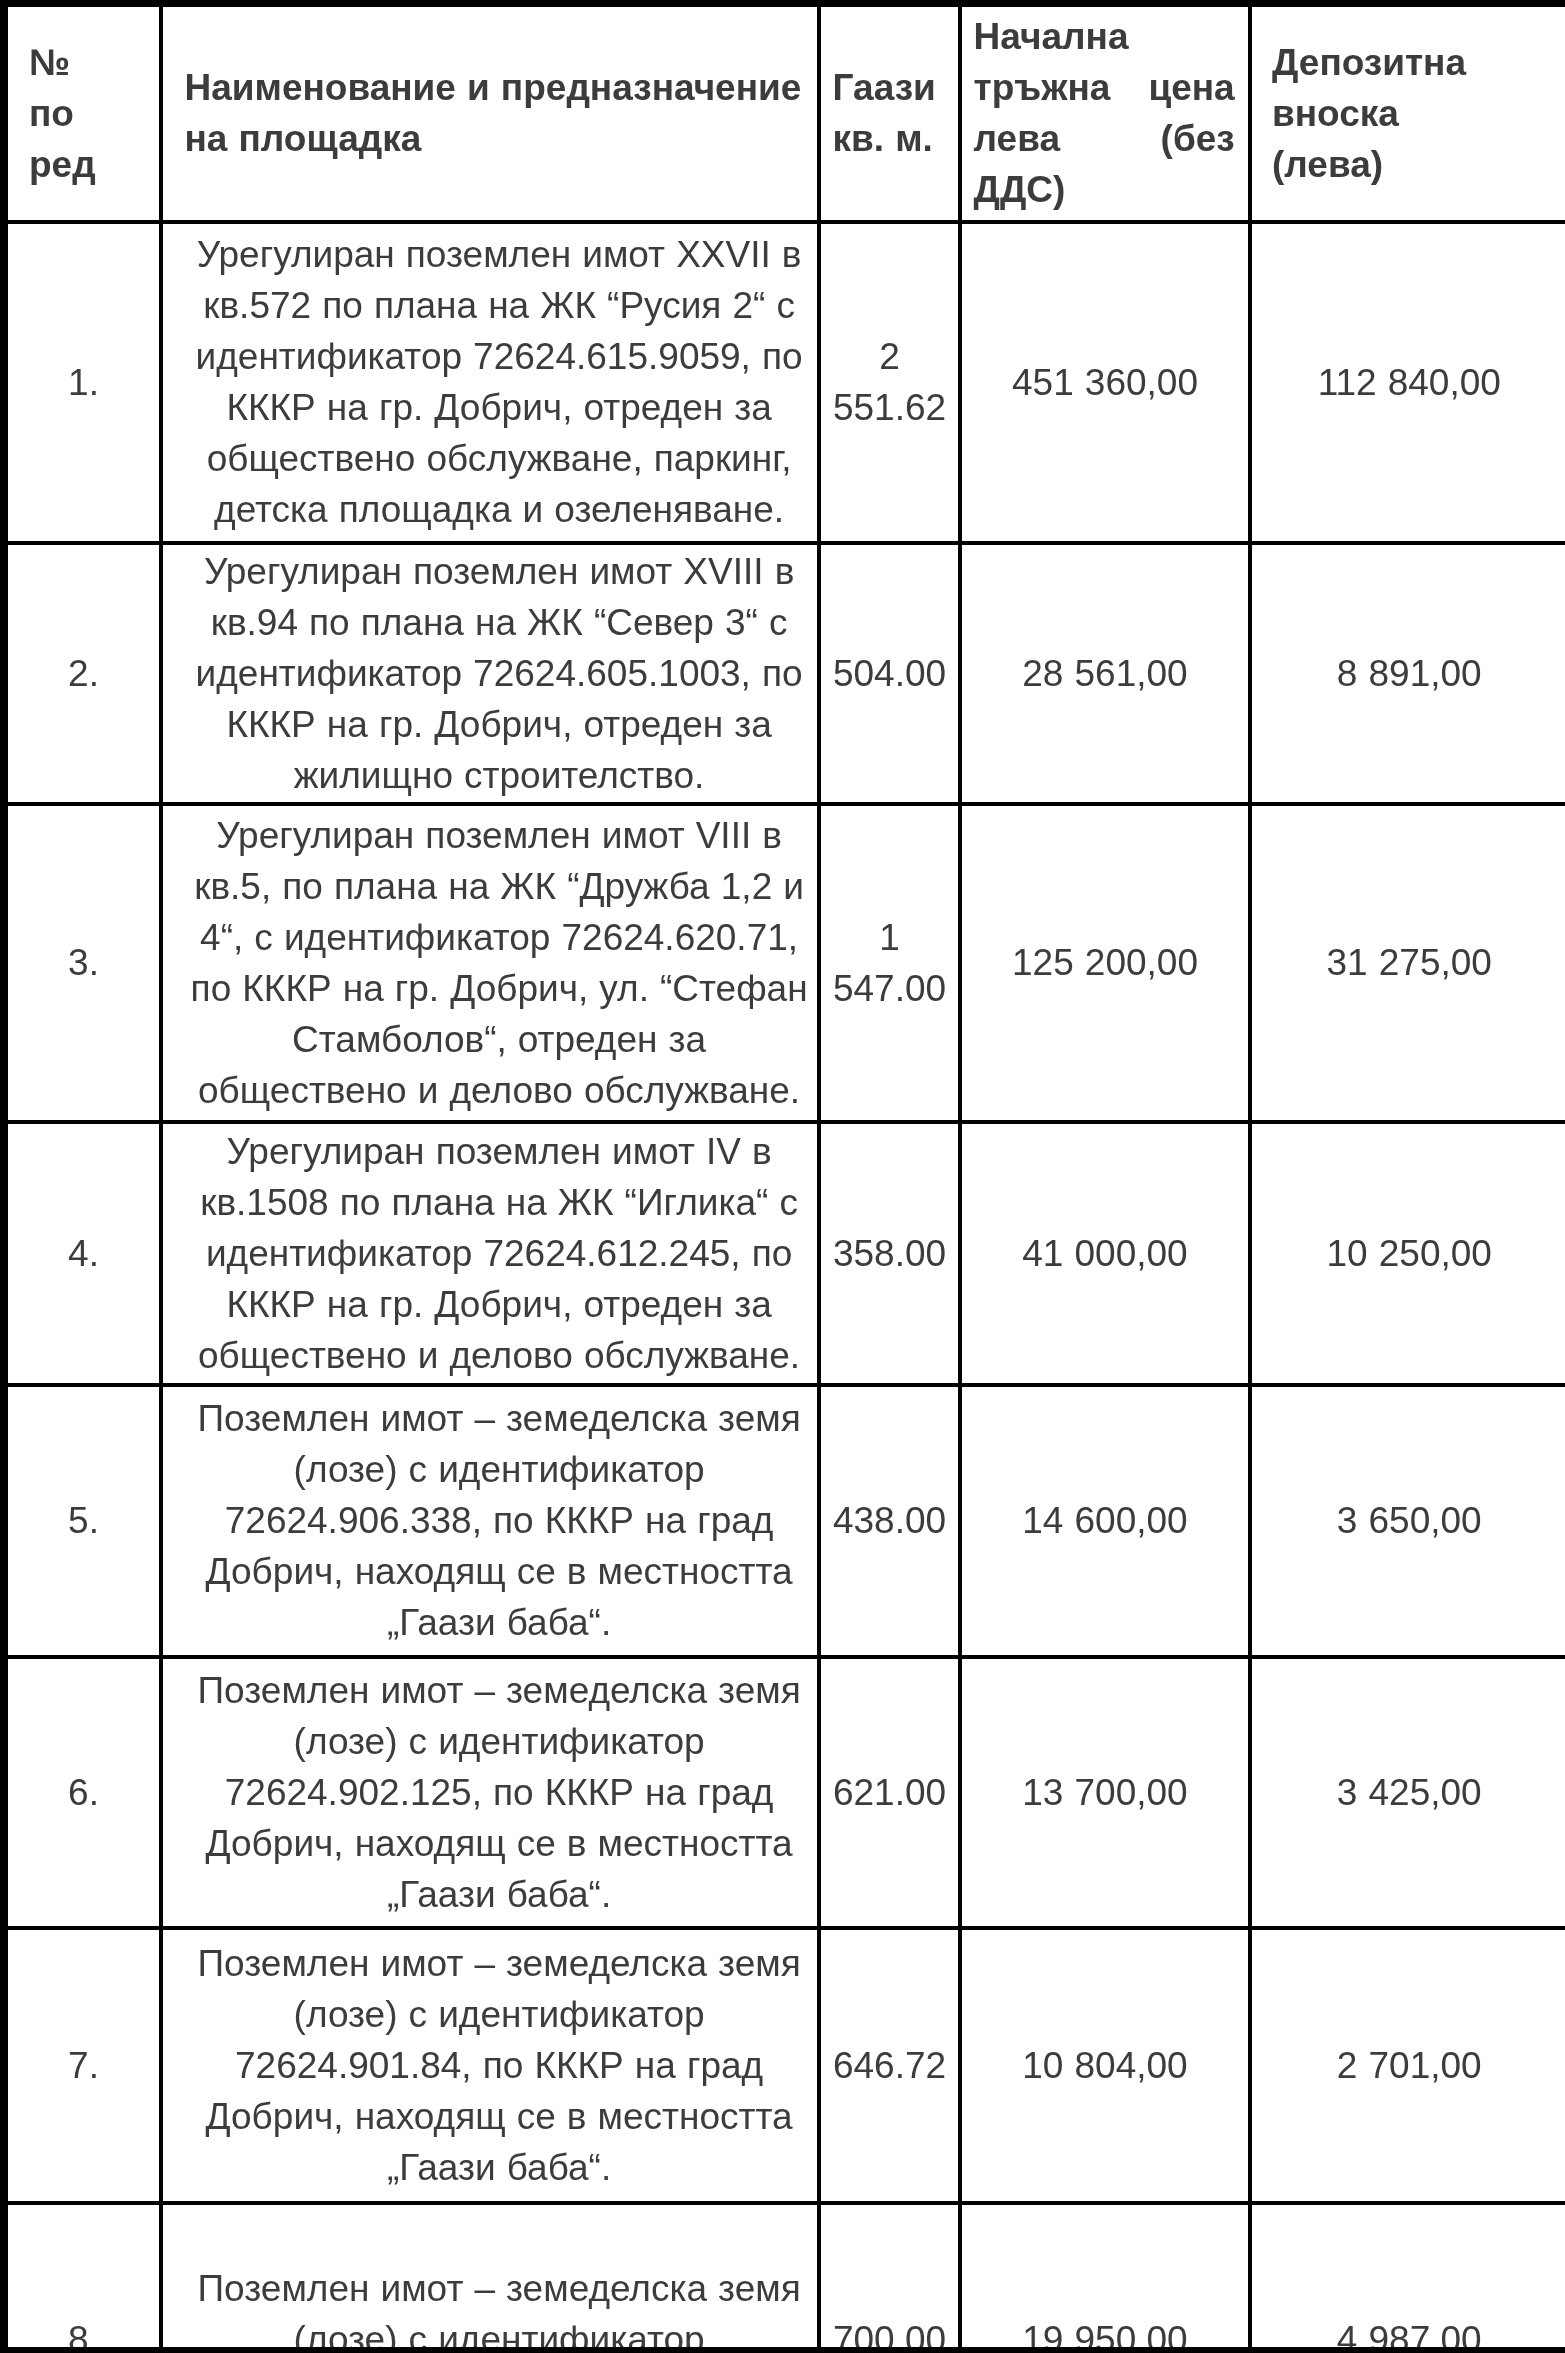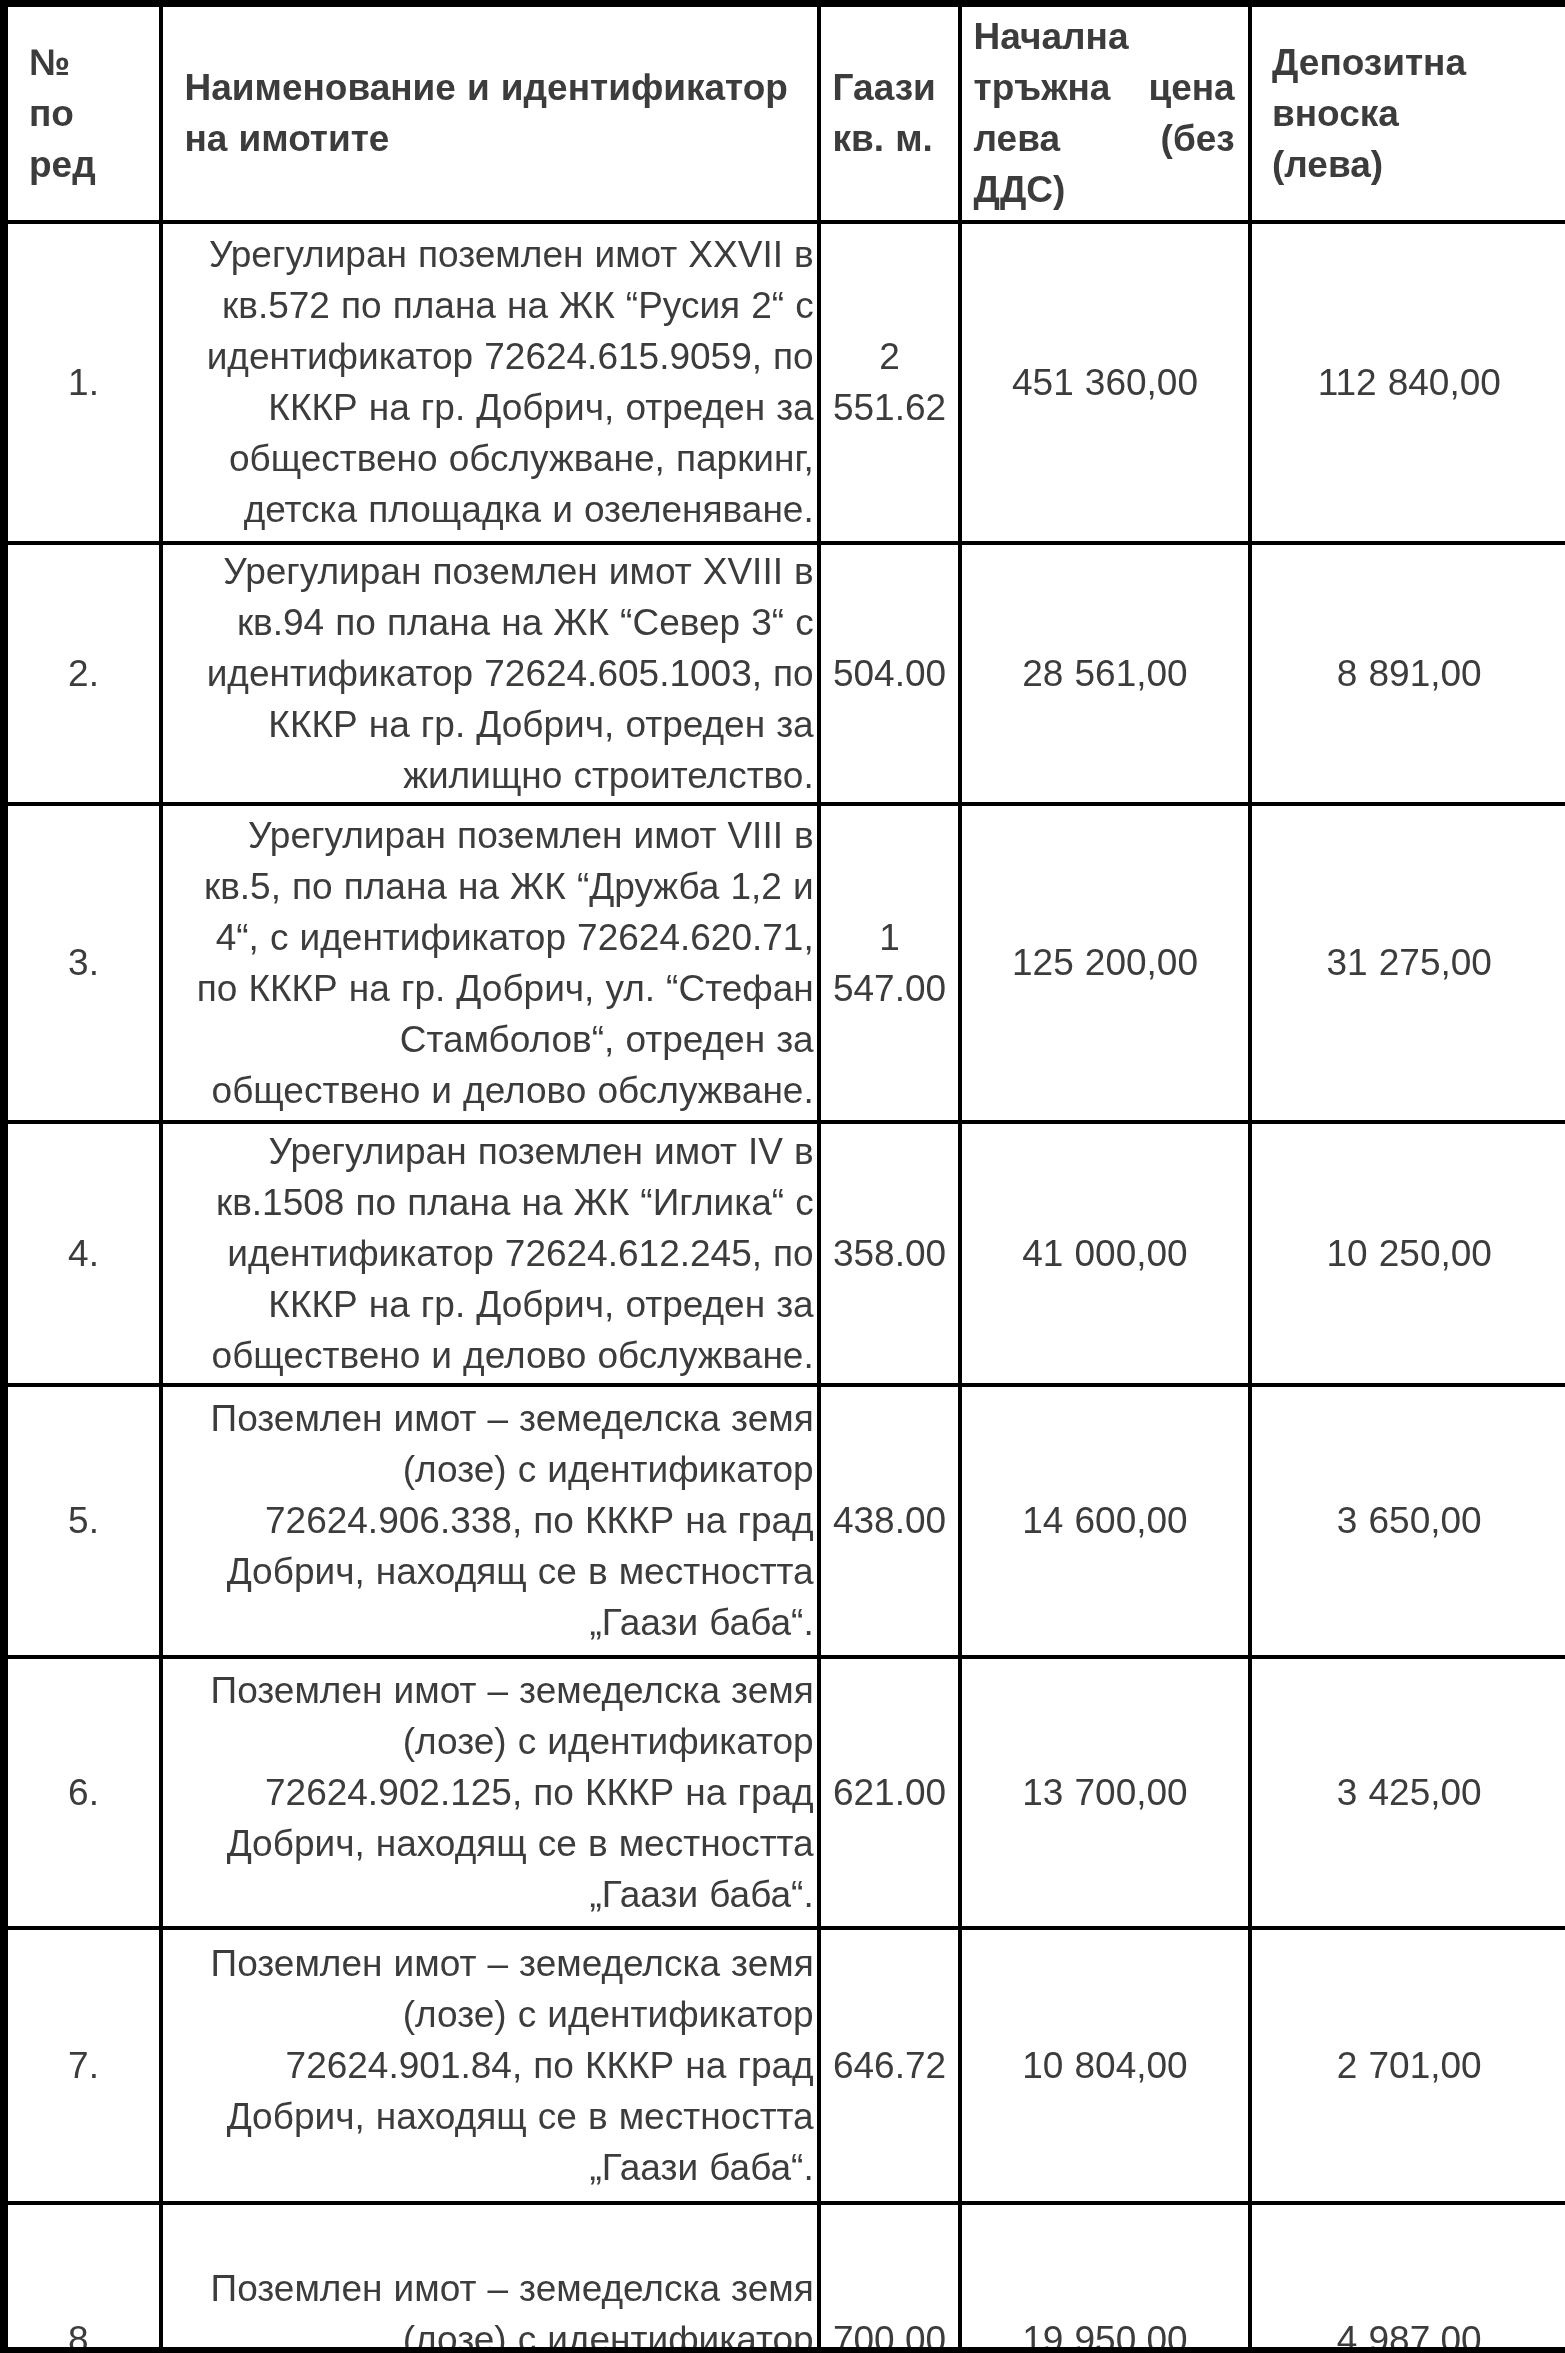--- a/index.html
+++ b/index.html
@@ -34,21 +34,21 @@
   
   thead th{font-weight:700;text-align:left;}
   th.h-num{white-space:pre-line;padding-left:21px;}
   th.h-name{padding-left:21.5px;padding-right:5px;}
   th.h-area{padding-left:11.6px;padding-right:3.3px;}
   th.h-price{text-align:justify;padding-left:11.6px;padding-right:13.3px;}
   th.h-deposit{padding-left:20px;padding-right:46px;}
 
   
   td.b-num{text-align:center;}
-  td.b-name{text-align:right;padding-left:21.5px;padding-right:3.3px;}
+  td.b-name{text-align:center;padding-left:21.5px;padding-right:3.3px;}
   td.b-area,td.b-price,td.b-deposit{text-align:center;padding-left:6.6px;padding-right:6.6px;}
 
   
   tr.r-head{height:218px;}
   tr.r1{height:321px;}
   tr.r2{height:259px;}
   tr.r3{height:318px;}
   tr.r4{height:263px;}
   tr.r5{height:272px;}
   tr.r6{height:271px;}
@@ -69,21 +69,21 @@
       <col class="c2">
       <col class="c3">
       <col class="c4">
       <col class="c5">
   </colgroup>
   <thead>
     <tr class="r-head">
       <th class="h-num">№
 по
 ред</th>
-      <th class="h-name">Наименование и идентификатор на имотите</th>
+      <th class="h-name">Наименование и предназначение на площадка</th>
       <th class="h-area">Гаази кв. м.</th>
       <th class="h-price">Начална тръжна цена лева (без ДДС)</th>
       <th class="h-deposit">Депозитна вноска (лева)</th>
     </tr>
   </thead>
   <tbody>
     <tr class="r1">
       <td class="b-num">1.</td>
       <td class="b-name">Урегулиран поземлен имот XXVII в кв.572 по плана на ЖК “Русия 2“ с идентификатор 72624.615.9059, по КККР на гр. Добрич, отреден за обществено обслужване, паркинг, детска площадка и озеленяване.</td>
       <td class="b-area">2 551.62</td>

